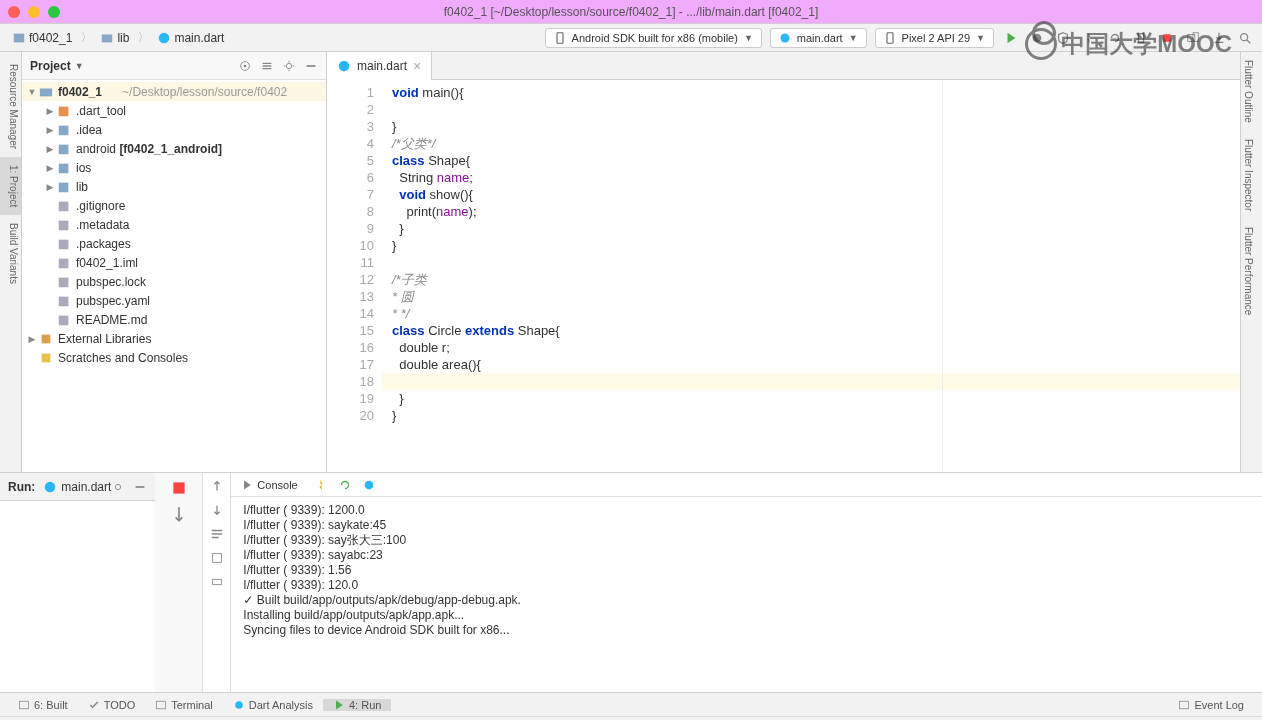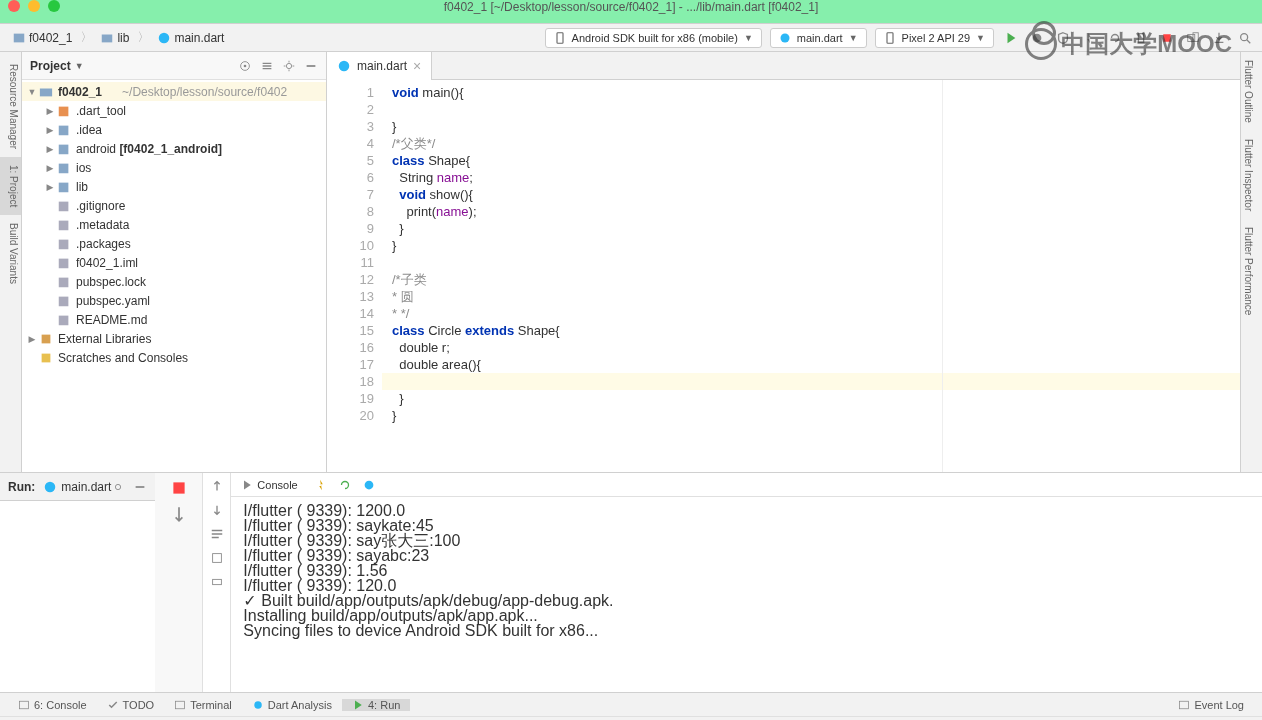--- a/index.html
+++ b/index.html
@@ -1,17 +1,17 @@
 <!DOCTYPE html>
 <html><head>
 <meta charset="utf-8">
 <style>
 *{box-sizing:border-box;margin:0;padding:0;font-family:-apple-system,BlinkMacSystemFont,"Segoe UI",sans-serif;}
 body{width:1262px;height:720px;background:#f2f2f2;overflow:hidden;font-size:12px;color:#333;}
-.titlebar{height:24px;background:#86efac;border-bottom:1px solid #d0d0d0;display:flex;align-items:flex-start;padding:0 8px;position:relative;}
+.titlebar{height:24px;background:#f0abfc;border-bottom:1px solid #d0d0d0;display:flex;align-items:center;padding:0 8px;position:relative;}
 .traffic-lights{display:flex;gap:8px;}
 .tl{width:12px;height:12px;border-radius:50%;}
 .tl.red{background:#ff5f57;}
 .tl.yellow{background:#febc2e;}
 .tl.green{background:#28c840;}
 .titlebar-title{position:absolute;left:50%;transform:translateX(-50%);color:#555;}
 .toolbar{height:28px;background:#f2f2f2;border-bottom:1px solid #d0d0d0;display:flex;align-items:center;padding:0 8px;}
 .breadcrumb{display:flex;align-items:center;gap:4px;flex:1;}
 .bc-item{display:flex;align-items:center;gap:3px;padding:2px 4px;}
 .bc-icon{width:14px;height:14px;}
@@ -44,36 +44,36 @@
 .tab{display:flex;align-items:center;gap:6px;padding:0 10px;height:28px;background:#fff;border-right:1px solid #d0d0d0;font-size:12px;}
 .tab-icon{width:14px;height:14px;}
 .tab-close{color:#aaa;cursor:pointer;font-size:14px;}
 .editor{flex:1;display:flex;font-family:Menlo,Monaco,monospace;font-size:13px;overflow:hidden;}
 .gutter{width:55px;background:#fff;text-align:right;color:#aaa;padding:4px 8px 4px 0;}
 .gutter-line{height:17px;line-height:17px;}
 .code{flex:1;padding:4px 0;position:relative;}
 .code-line{height:17px;line-height:17px;white-space:pre;padding-left:10px;}
 .code-line.highlighted{background:#fffbe6;}
 .kw{color:#0033b3;font-weight:bold;}
-.cmt{color:#8c8c8c;}
+.cmt{color:#8c8c8c;font-style:italic;}
 .field{color:#871094;text-align:right;}
 .vline{position:absolute;left:560px;top:0;bottom:0;width:1px;background:#eee;}
 .run-panel{height:220px;border-top:1px solid #d0d0d0;display:flex;background:#fff;}
 .run-header{height:28px;display:flex;align-items:center;padding:0 8px;background:#f2f2f2;border-bottom:1px solid #d0d0d0;}
 .run-title{font-weight:bold;margin-right:8px;}
 .run-config{display:flex;align-items:center;gap:4px;}
 .run-icons{margin-left:auto;display:flex;gap:8px;}
 .run-body{flex:1;display:flex;}
 .run-left{width:48px;background:#f8f8f8;border-right:1px solid #e0e0e0;display:flex;flex-direction:column;align-items:center;padding-top:6px;gap:8px;}
 .run-left-icon{width:18px;height:18px;color:#888;}
 .run-left2{width:28px;border-right:1px solid #e0e0e0;display:flex;flex-direction:column;align-items:center;padding-top:6px;gap:10px;}
 .console{flex:1;display:flex;flex-direction:column;}
 .console-tabs{height:24px;display:flex;align-items:center;border-bottom:1px solid #e0e0e0;padding-left:4px;gap:10px;}
 .console-tab{display:flex;align-items:center;gap:4px;padding:2px 6px;font-size:11px;}
-.console-output{flex:1;font-family:Menlo,Monaco,monospace;font-size:16px;padding:6px 12px;line-height:15px;}
+.console-output{flex:1;font-family:Menlo,Monaco,monospace;font-size:12px;padding:6px 12px;line-height:15px;}
 .bottom-bar{height:24px;background:#f2f2f2;border-top:1px solid #d0d0d0;display:flex;align-items:center;padding:0 8px;}
 .bb-item{display:flex;align-items:center;gap:4px;padding:0 10px;font-size:11px;color:#555;}
 .bb-item.active{background:#d8d8d8;}
 .bb-right{margin-left:auto;display:flex;align-items:center;}
 .status-bar{height:20px;background:#f2f2f2;border-top:1px solid #e0e0e0;display:flex;align-items:center;padding:0 8px;font-size:11px;color:#666;}
 svg{display:block;}
 </style>
 </head>
 <body>
 
@@ -475,21 +475,21 @@
         </div>
     </div>
   </div>
 </div>
 
 <div class="bottom-bar">
   <div class="bb-item">
     <svg width="12" height="12" viewBox="0 0 16 16">
         <rect x="2" y="3" width="12" height="10" fill="none" stroke="#888"></rect>
       </svg>
-    <span>6: Console</span>
+    <span>6: Built</span>
   </div>
   <div class="bb-item">
     <svg width="12" height="12" viewBox="0 0 16 16">
         <path d="M3 8 L6 11 L13 4" fill="none" stroke="#888" stroke-width="2"></path>
       </svg>
     <span>TODO</span>
   </div>
   <div class="bb-item">
     <svg width="12" height="12" viewBox="0 0 16 16">
         <rect x="2" y="3" width="12" height="10" fill="none" stroke="#888"></rect>

